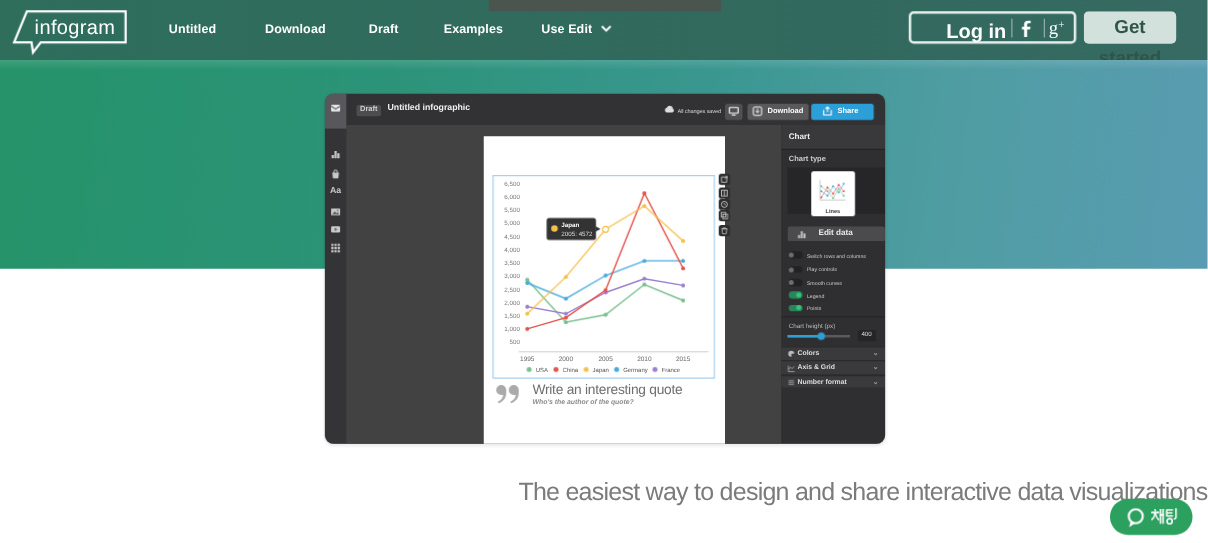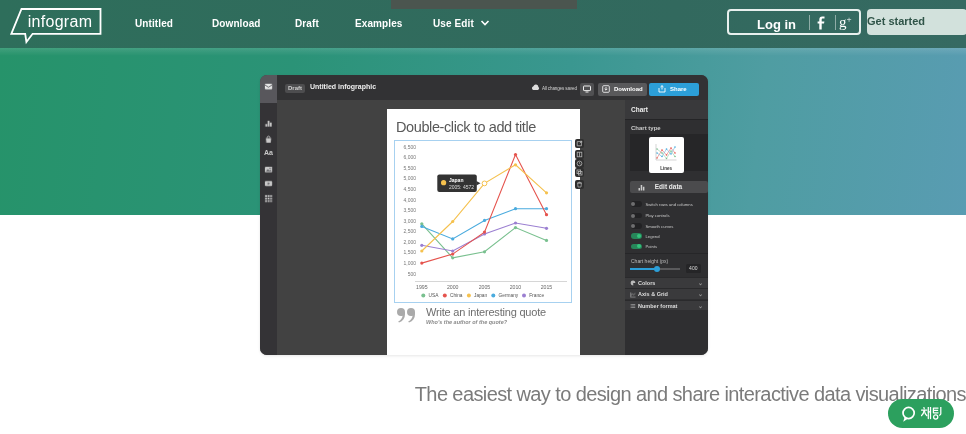--- a/index.html
+++ b/index.html
@@ -8,25 +8,25 @@
   font-family:"Liberation Sans", sans-serif; -webkit-font-smoothing:antialiased; }
 .abs { position:absolute; }
 
 #nav { position:absolute; left:0; top:0; width:966px; height:48px;
   background:linear-gradient(90deg,#2e6e5b 0%,#32695e 70%,#366a62 100%); }
 #toptab { position:absolute; left:391px; top:0; width:186px; height:9px;
   background:#4b554f; }
 .navlink { position:absolute; top:18px; color:#fff; font-size:10px; font-weight:bold; letter-spacing:0.1px; }
 #login { position:absolute; left:727px; top:9px; width:134px; height:26px;
   border:2px solid #e8f0ee; border-radius:4px; color:#fff; }
-#login .lab { position:absolute; left:28px; top:5.5px; font-size:13px; font-weight:bold; }
+#login .lab { position:absolute; left:28px; top:5.5px; font-size:16px; font-weight:bold; }
 #login .sep { position:absolute; top:4px; width:1px; height:15px; background:rgba(255,255,255,0.45); }
-#getstarted { position:absolute; left:867px; top:9px; width:100px; height:26px;
-  background:#d2e1dc; border-radius:4px; color:#2f5448; font-size:11px; font-weight:bold;
-  text-align:left; line-height:25px; }
+#getstarted { position:absolute; left:867px; top:9px; width:74px; height:26px;
+  background:#d2e1dc; border-radius:4px; color:#2f5448; font-size:15px; font-weight:bold;
+  text-align:center; line-height:25px; }
 
 #hero { position:absolute; left:0; top:48px; width:966px; height:167px;
   background:linear-gradient(97deg,#26936a 0%,#2b9377 30%,#3a9790 58%,#4f9da2 78%,#599cb2 100%); }
 #hero .hl { position:absolute; left:0; top:0; width:966px; height:8px;
   background:linear-gradient(rgba(255,255,255,.13),rgba(255,255,255,0)); }
 
 #app { position:absolute; left:260px; top:75px; width:448px; height:280px;
   border-radius:7px; overflow:hidden; background:#424242;
   box-shadow:0 1px 3px rgba(0,0,0,.10); }
 #topbar { position:absolute; left:17px; top:0; width:431px; height:25px; background:#323234; }
@@ -191,21 +191,20 @@
     </div>
   <div class="tbtn" id="btn-sh">
       <svg style="position:absolute;left:9px;top:2.8px" width="8" height="8" viewBox="0 0 8 8">
         <path d="M1 3 V7 H7 V3" fill="none" stroke="#fff" stroke-width="0.9"></path>
         <path d="M4 0.8 V4.5 M2.5 2 L4 0.6 L5.5 2" stroke="#fff" stroke-width="0.9" fill="none"></path>
       </svg>
       <span style="position:absolute;left:21px;top:3.5px">Share</span>
     </div>
 
   <div id="doc">
-    <div id="doctitle">Double-click to add title</div>
     <div id="chartbox">
       <svg width="178" height="162" viewBox="0 0 178 162" style="position:absolute;left:0;top:0">
         <g font-family="Liberation Sans" font-size="5" fill="#777">
           <text x="21" y="7.6" text-anchor="end">6,500</text>
           <text x="21" y="18.2" text-anchor="end">6,000</text>
           <text x="21" y="28.8" text-anchor="end">5,500</text>
           <text x="21" y="39.4" text-anchor="end">5,000</text>
           <text x="21" y="49.9" text-anchor="end">4,500</text>
           <text x="21" y="60.5" text-anchor="end">4,000</text>
           <text x="21" y="71.1" text-anchor="end">3,500</text>

